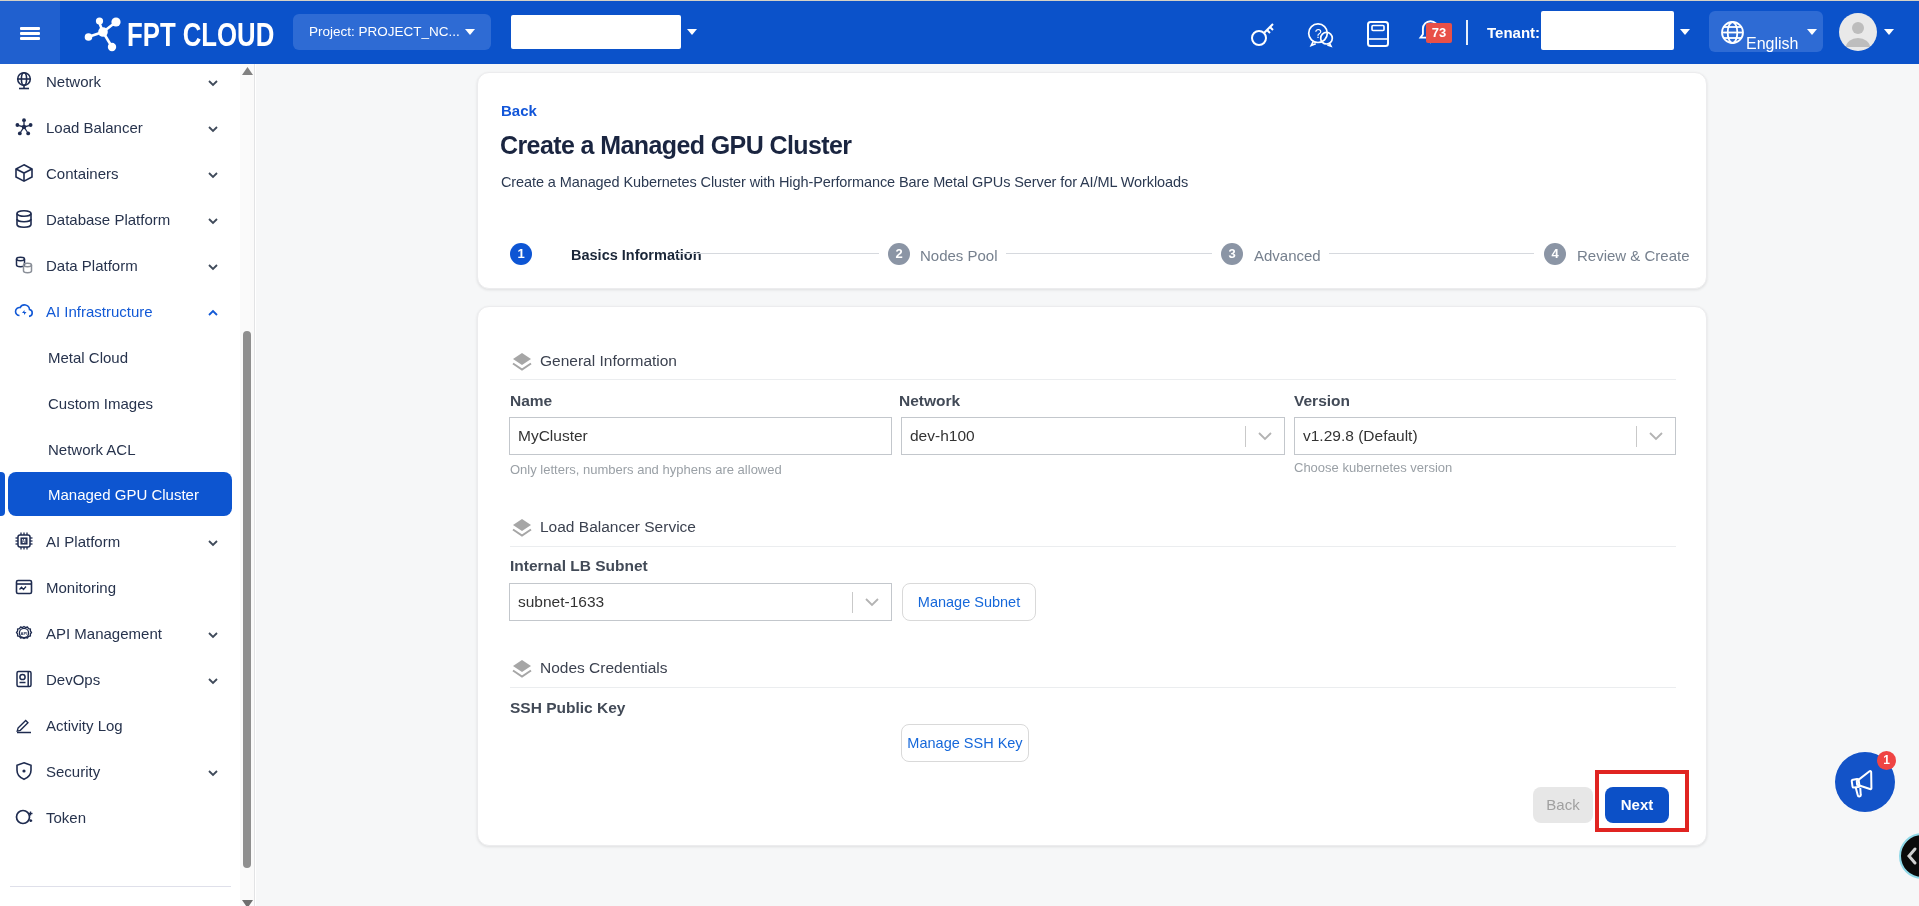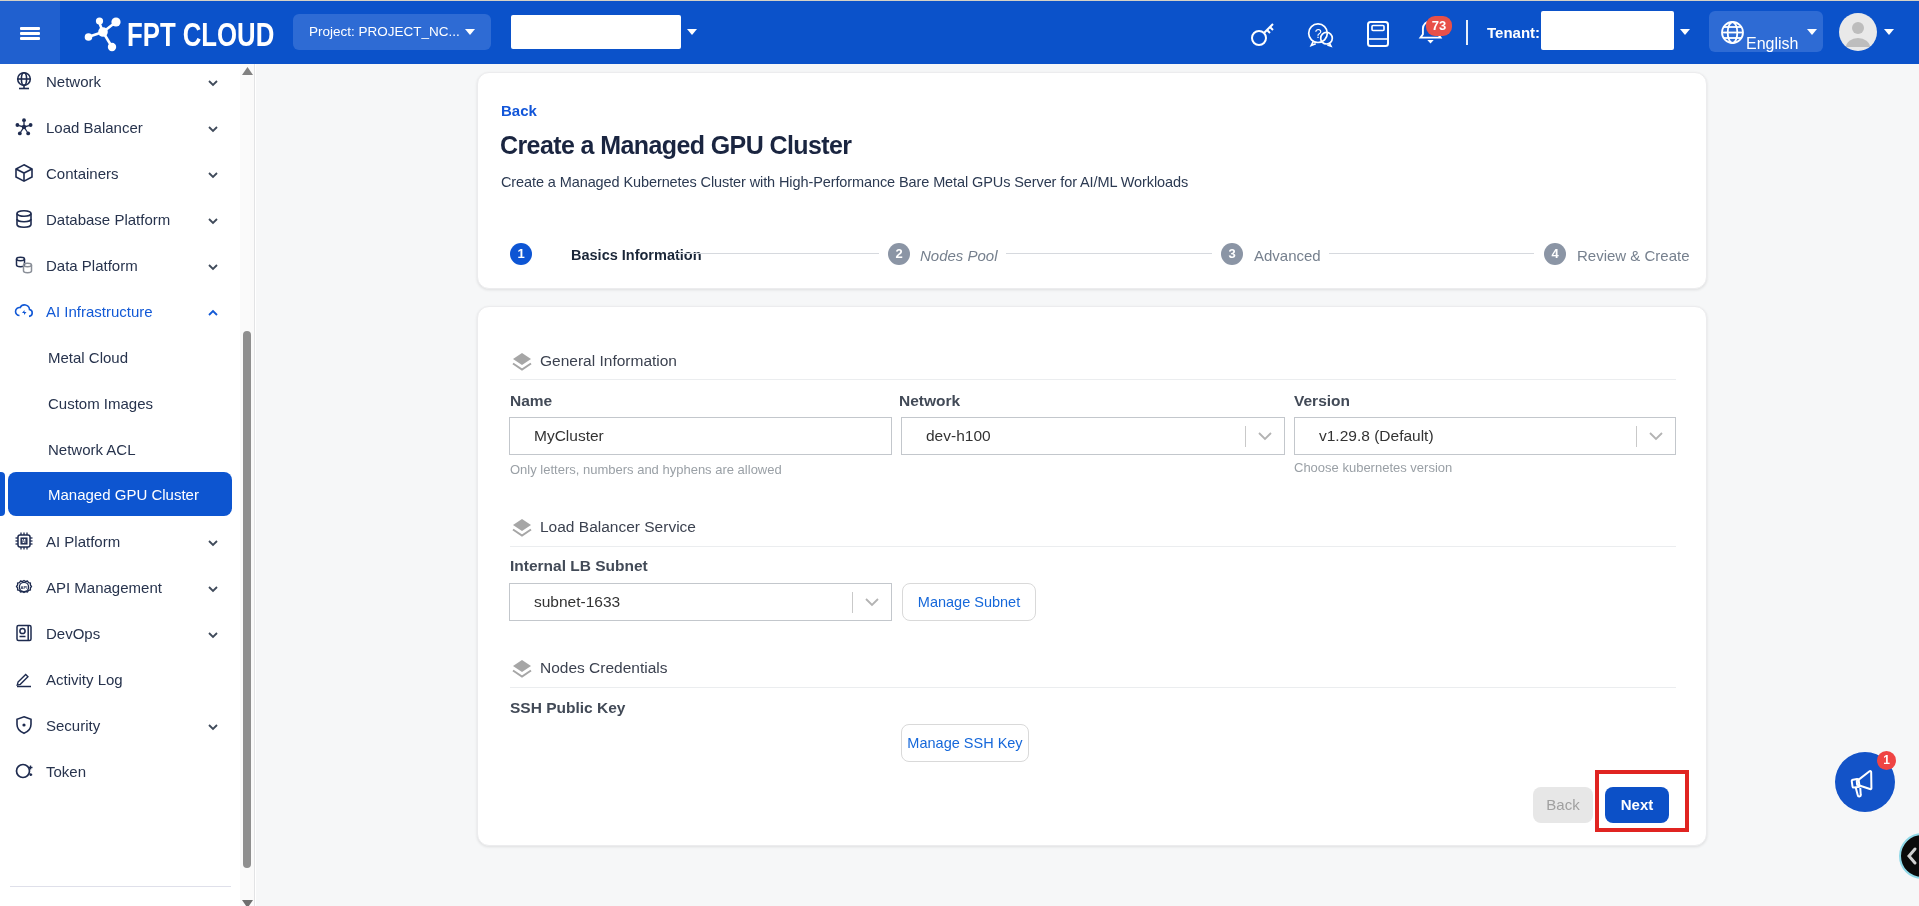--- a/index.html
+++ b/index.html
@@ -17,21 +17,21 @@
 #projbtn { position:absolute; left:293px; top:14px; width:198px; height:36px; background:#2e6bd4; border-radius:6px; color:#fff; font-size:13.5px; line-height:36px; padding-left:16px; white-space:nowrap; overflow:hidden; }
 .caret { width:0; height:0; border-left:5px solid transparent; border-right:5px solid transparent; border-top:6px solid #fff; position:absolute; }
 #whitesel1 { position:absolute; left:511px; top:15px; width:170px; height:34px; background:#fff; border-radius:2px; }
 #tenantinp { position:absolute; left:1541px; top:11px; width:133px; height:39px; background:#fff; border-radius:2px; }
 #tenantlbl { position:absolute; left:1487px; top:24px; color:#fff; font-size:15px; font-weight:bold; }
 #engbtn { position:absolute; left:1709px; top:11px; width:114px; height:41px; background:#2e6bd4; border-radius:6px; }
 #englbl { position:absolute; left:1746px; top:11px; height:33px; line-height:41px; color:#fff; font-size:16px;margin-top:12px; }
 #sep1 { position:absolute; left:1466px; top:20px; width:2px; height:25px; background:rgba(255,255,255,0.9); }
 #avatar { position:absolute; left:1839px; top:13px; width:38px; height:38px; border-radius:50%; background:#e9e9e9; overflow:hidden; }
 .hicon { position:absolute; top:19px; }
-#badge { position:absolute; left:1426px; top:16px; width:26px; height:20px; border-radius:9px; background:#e85048; color:#fff; font-size:13px; font-weight:bold; text-align:center; line-height:20px; }
+#badge { position:absolute; left:1426px; top:23px; width:26px; height:20px; border-radius:2px; background:#e85048; color:#fff; font-size:13px; font-weight:bold; text-align:center; line-height:20px; }
 
 #sidebar { position:absolute; left:0; top:64px; width:255px; height:842px; background:#fff; overflow:hidden; border-right:1px solid #e2e3e5; }
 #menu { position:absolute; left:0; top:-6px; width:240px; }
 .mi { position:relative; height:46px; }
 .mi .txt { position:absolute; left:46px; top:50%; transform:translateY(-50%); font-size:15px; color:#27334d; white-space:nowrap; }
 .mi .sub { left:48px; }
 .mi .ic { position:absolute; left:14px; top:50%; transform:translateY(-50%); width:20px; height:20px; }
 .mi .chev { position:absolute; left:207px; top:50%; transform:translateY(-50%); width:12px; height:12px; }
 .mi.blue .txt { color:#1259d6; }
 .sel { position:absolute; left:8px; top:0; width:224px; height:44px; background:#0d55d0; border-radius:8px; }
@@ -55,21 +55,21 @@
 .stc.on { background:#0d55d4; }
 .stc.off { background:#8b95a5; }
 .stl { position:absolute; top:180px; font-size:15px; white-space:nowrap; }
 .stl.on { color:#1a2638; font-weight:bold; top:174px; font-size:14.5px; }
 .stl.off { color:#76808e; top:174px; }
 .stline { position:absolute; top:180px; height:1px; background:#d6d9de; }
 
 .seccap { position:absolute; font-size:15.5px; color:#3c4250; }
 .hr { position:absolute; height:1px; background:#ebedef; left:32px; width:1166px; }
 .flabel { position:absolute; font-size:15.5px; font-weight:bold; color:#424a57; }
-.ctrl { position:absolute; height:38px; border:1px solid #c3c7cc; border-radius:0; background:#fff; font-size:15.5px; color:#333; line-height:36px; padding-left:24px; }
+.ctrl { position:absolute; height:38px; border:1px solid #c3c7cc; border-radius:0; background:#fff; font-size:15.5px; color:#333; line-height:36px; padding-left:8px; }
 .seldiv { position:absolute; right:38px; top:8px; width:1px; height:21px; background:#c9c9c9; }
 .selchev { position:absolute; right:12px; top:14px; width:14px; height:9px; }
 .helper { position:absolute; font-size:13px; color:#9aa0a6; }
 .mbtn { position:absolute; height:38px; background:#fff; border:1px solid #d9d9d9; border-radius:8px; color:#1668da; font-size:14.5px; line-height:36px; text-align:center; white-space:nowrap; }
 #backbtn { position:absolute; left:1055px; top:480px; width:60px; height:36px; background:#e7e7e7; border-radius:8px; color:#a0a0a0; font-size:15px; text-align:center; line-height:36px; }
 #nextbtn { position:absolute; left:1127px; top:480px; width:64px; height:36px; background:#0c50c7; border-radius:8px; color:#fff; font-size:15px; font-weight:bold; text-align:center; line-height:36px; }
 #redbox { position:absolute; left:1117px; top:463px; width:94px; height:62px; border:4px solid #e02421; }
 
 #fab { position:absolute; left:1835px; top:752px; width:60px; height:60px; border-radius:50%; background:#1353c8; z-index:70; }
 #fabbadge { position:absolute; left:1877px; top:751px; width:19px; height:19px; border-radius:50%; background:#ef4444; color:#fff; font-size:12px; font-weight:bold; text-align:center; line-height:19px; z-index:71; }
@@ -270,20 +270,28 @@
               <line x1="16" y1="10" x2="18.5" y2="10"></line>
               <line x1="16" y1="13" x2="18.5" y2="13"></line>
             </g>
           </svg></div>
         <div class="txt">AI Platform</div>
         <div class="chev"><svg viewBox="0 0 12 12" fill="none" stroke="#3f4a5a" stroke-width="1.8">
             <path d="M2 4 l4 4 l4 -4"></path>
           </svg></div>
       </div>
       <div class="mi">
+        <div class="ic"><svg viewBox="0 0 20 20" fill="none" stroke="#1e2b4f" stroke-width="1.6">
+            <rect x="2.5" y="3.5" width="15" height="13" rx="1.5"></rect>
+            <line x1="2.5" y1="7" x2="17.5" y2="7"></line>
+            <path d="M5.5 12.5 l2 -2.2 l2 2.2 l2.5 -3" stroke-width="1.3"></path>
+          </svg></div>
+        <div class="txt">Monitoring</div>
+      </div>
+      <div class="mi">
         <div class="ic"><svg viewBox="0 0 20 20" fill="none" stroke="#1e2b4f" stroke-width="1.3">
             <path d="M10 2 l1.6 1 l1.9 -.5 l1 1.6 l1.9 .5 v1.9 l1.1 1.5 l-1.1 1.5 v1.9 l-1.9 .5 l-1 1.6 l-1.9 -.5 l-1.6 1 l-1.6 -1 l-1.9 .5 l-1 -1.6 l-1.9 -.5 v-1.9 l-1.1 -1.5 l1.1 -1.5 v-1.9 l1.9 -.5 l1 -1.6 l1.9 .5 z" transform="translate(0,1.5)"></path>
             <circle cx="10" cy="10" r="4.6"></circle>
             <text x="10" y="12" font-size="4.2" fill="#1e2b4f" stroke="none" text-anchor="middle" font-weight="bold" font-family="Liberation Sans">API</text>
           </svg></div>
         <div class="txt">API Management</div>
         <div class="chev"><svg viewBox="0 0 12 12" fill="none" stroke="#3f4a5a" stroke-width="1.8">
             <path d="M2 4 l4 4 l4 -4"></path>
           </svg></div>
       </div>
@@ -342,21 +350,21 @@
 
 <div id="main">
   <div class="card" id="card1">
     <div id="back">Back</div>
     <div id="h1">Create a Managed GPU Cluster</div>
     <div id="subt">Create a Managed Kubernetes Cluster with High-Performance Bare Metal GPUs Server for AI/ML Workloads</div>
     <div class="stc on" style="left:32px;">1</div>
     <div class="stl on" style="left:65px;margin-left:28px;">Basics Information</div>
     <div class="stline" style="left:198px; width:203px;"></div>
     <div class="stc off" style="left:410px;">2</div>
-    <div class="stl off" style="left:442px;font-style:italic;">Nodes Pool</div>
+    <div class="stl off" style="left:442px;">Nodes Pool</div>
     <div class="stline" style="left:528px; width:206px;"></div>
     <div class="stc off" style="left:743px;">3</div>
     <div class="stl off" style="left:776px;">Advanced</div>
     <div class="stline" style="left:851px; width:205px;"></div>
     <div class="stc off" style="left:1066px;">4</div>
     <div class="stl off" style="left:1099px;">Review &amp; Create</div>
   </div>
   <div class="card" id="card2">
       <div class="abs" style="left:34px; top:45px;"><svg width="20" height="19" viewBox="0 0 20 19">
           <polygon points="10,1 19,7 10,13 1,7" fill="#a6a6a6"></polygon>

